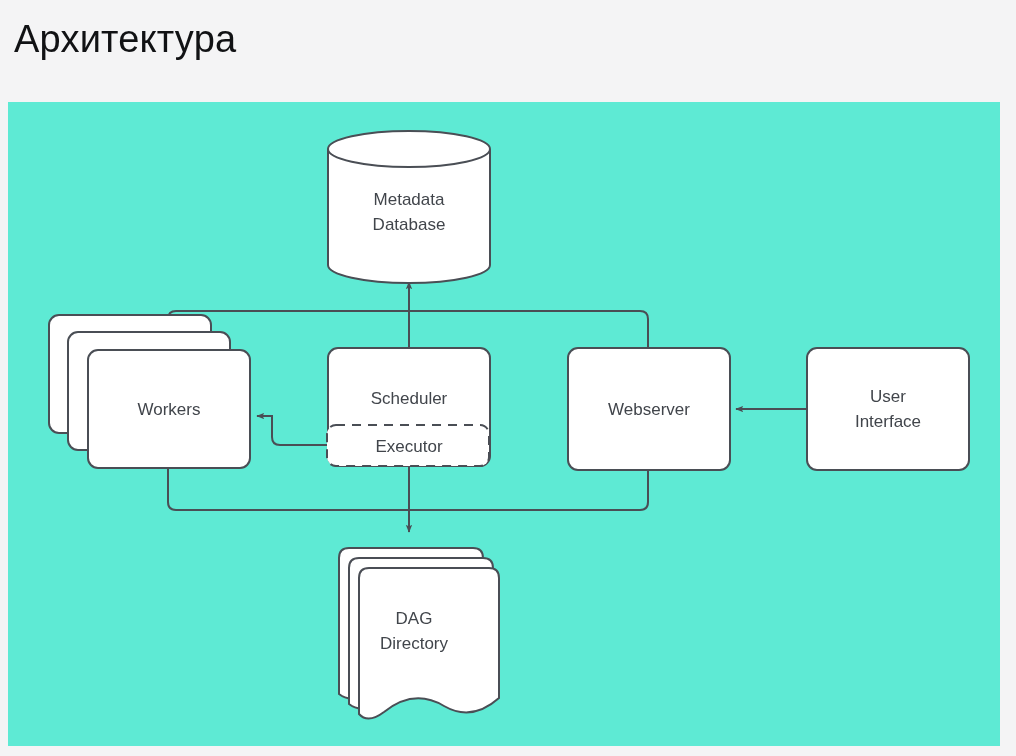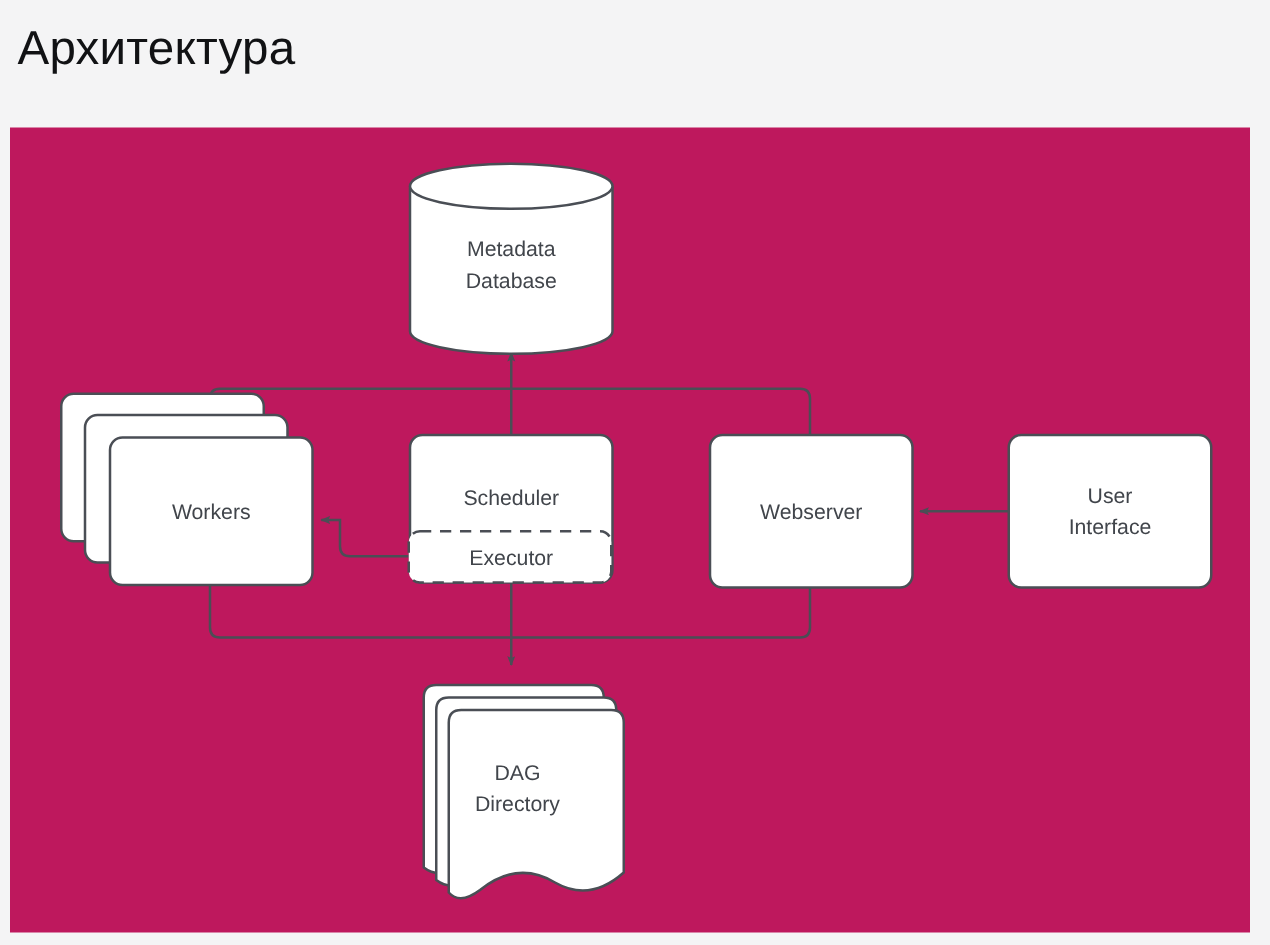--- a/index.html
+++ b/index.html
@@ -29,21 +29,21 @@
     letter-spacing: 0.2px;
     line-height: 50px;
     white-space: nowrap;
   }
   #canvas-panel {
     position: absolute;
     left: 8px;
     top: 102px;
     width: 992px;
     height: 644px;
-    background: #be185d;
+    background: #5eead4;
   }
   #diagram-svg {
     position: absolute;
     left: 0;
     top: 0;
   }
   .node-label {
     font-family: "Liberation Sans", sans-serif;
     font-size: 17px;
     fill: #41454b;

